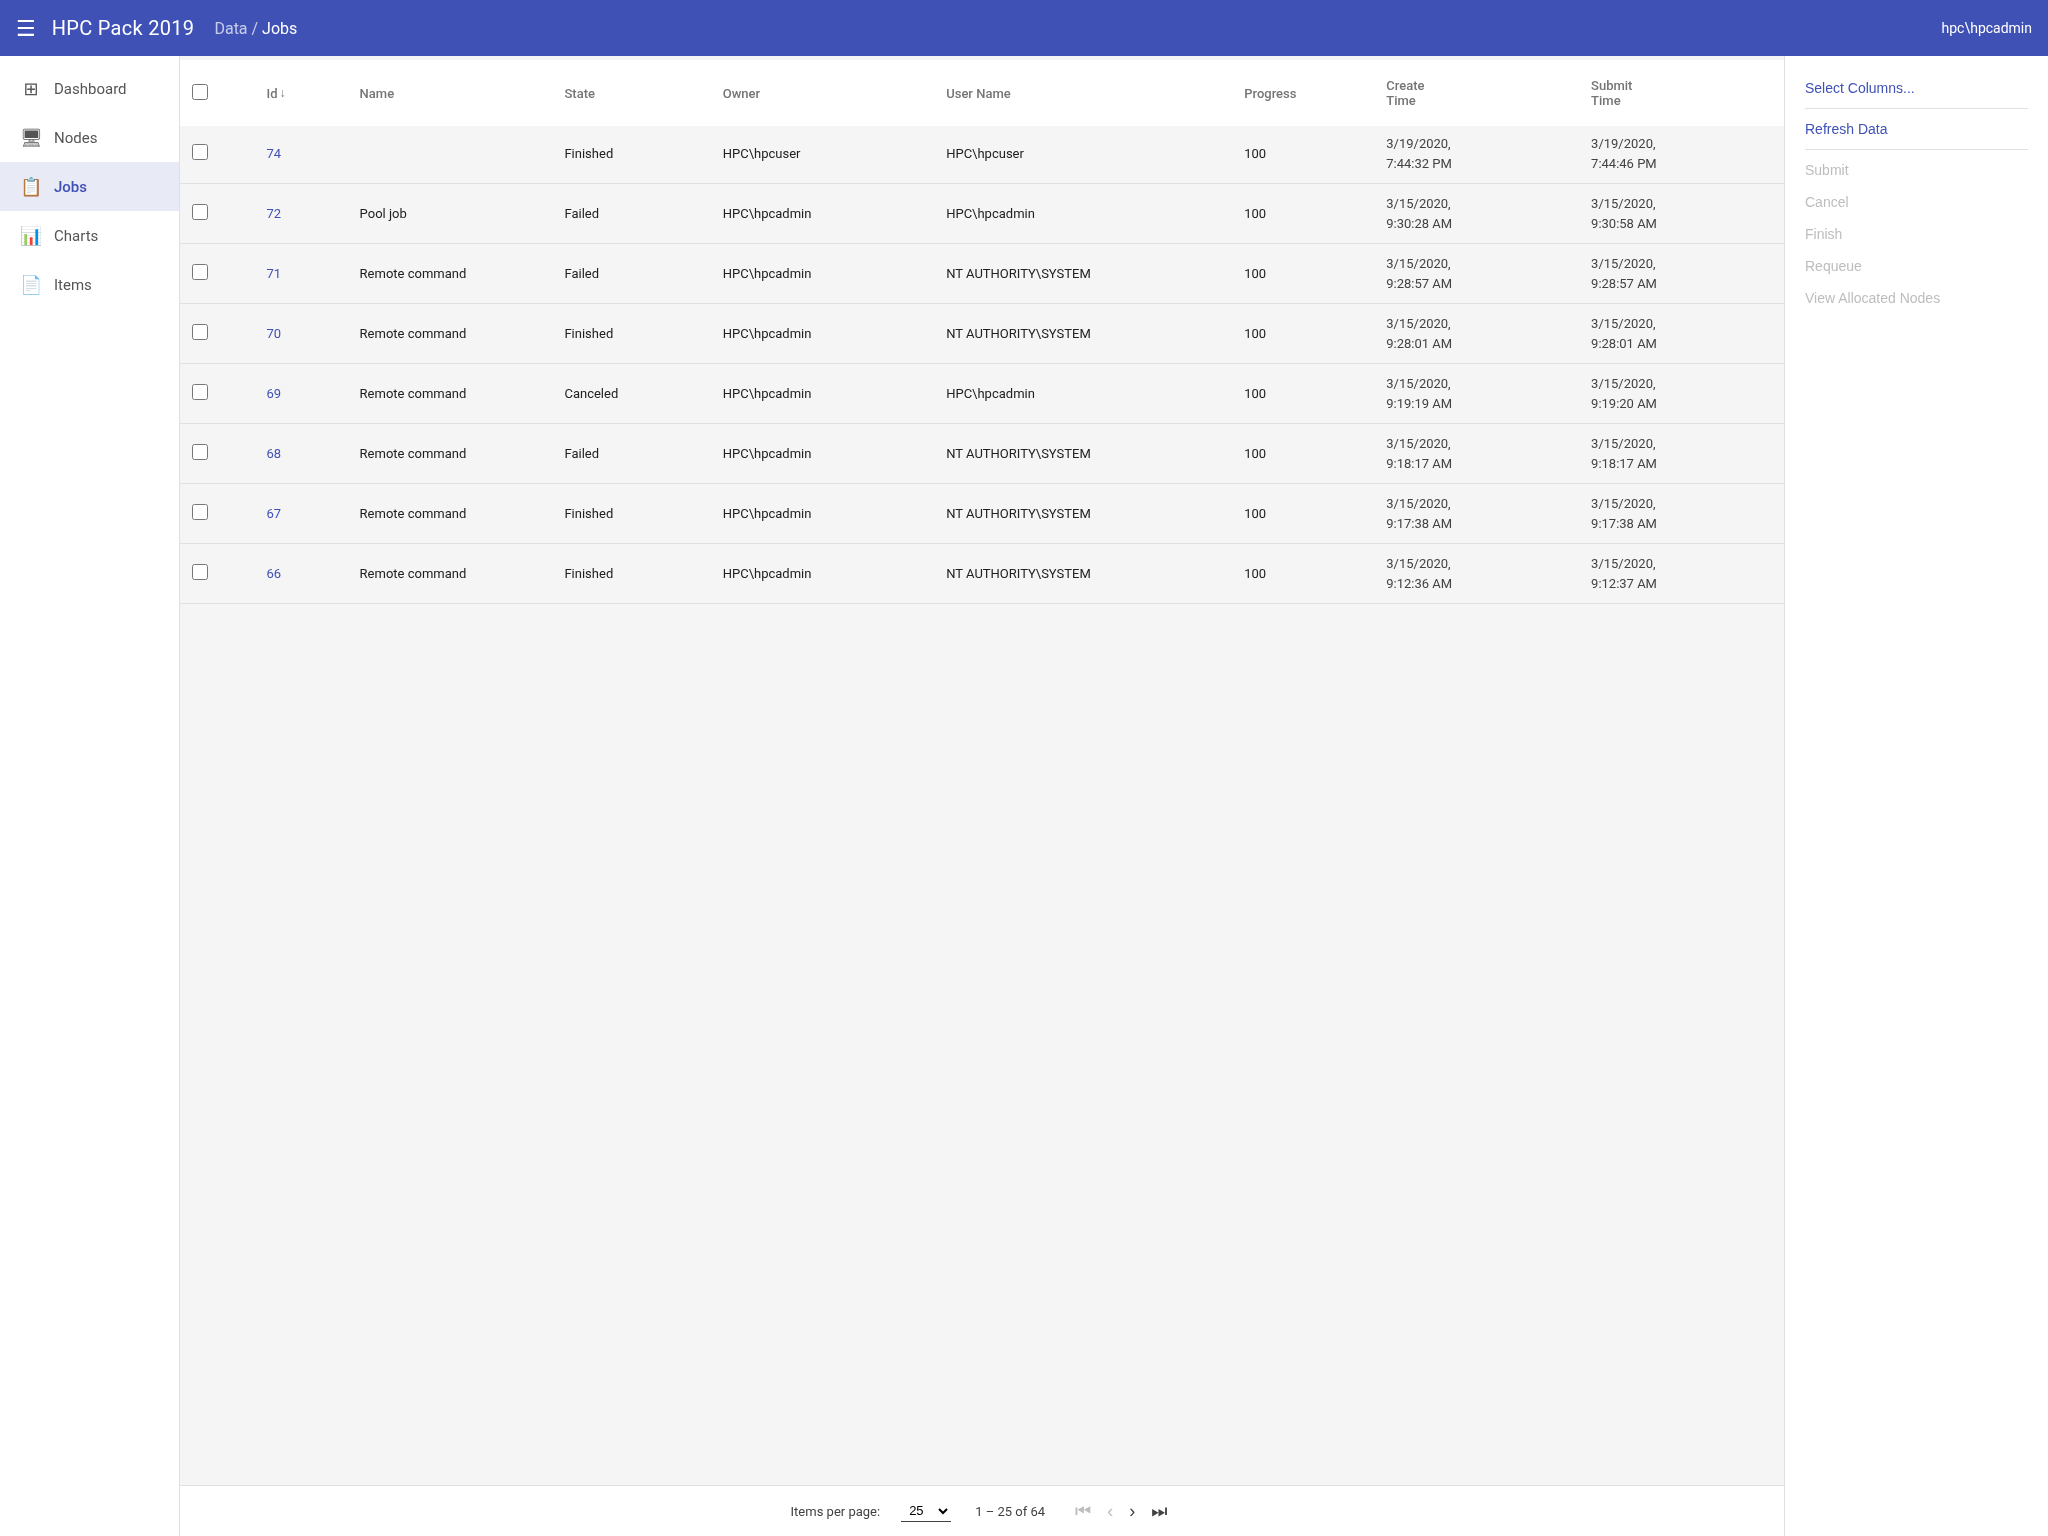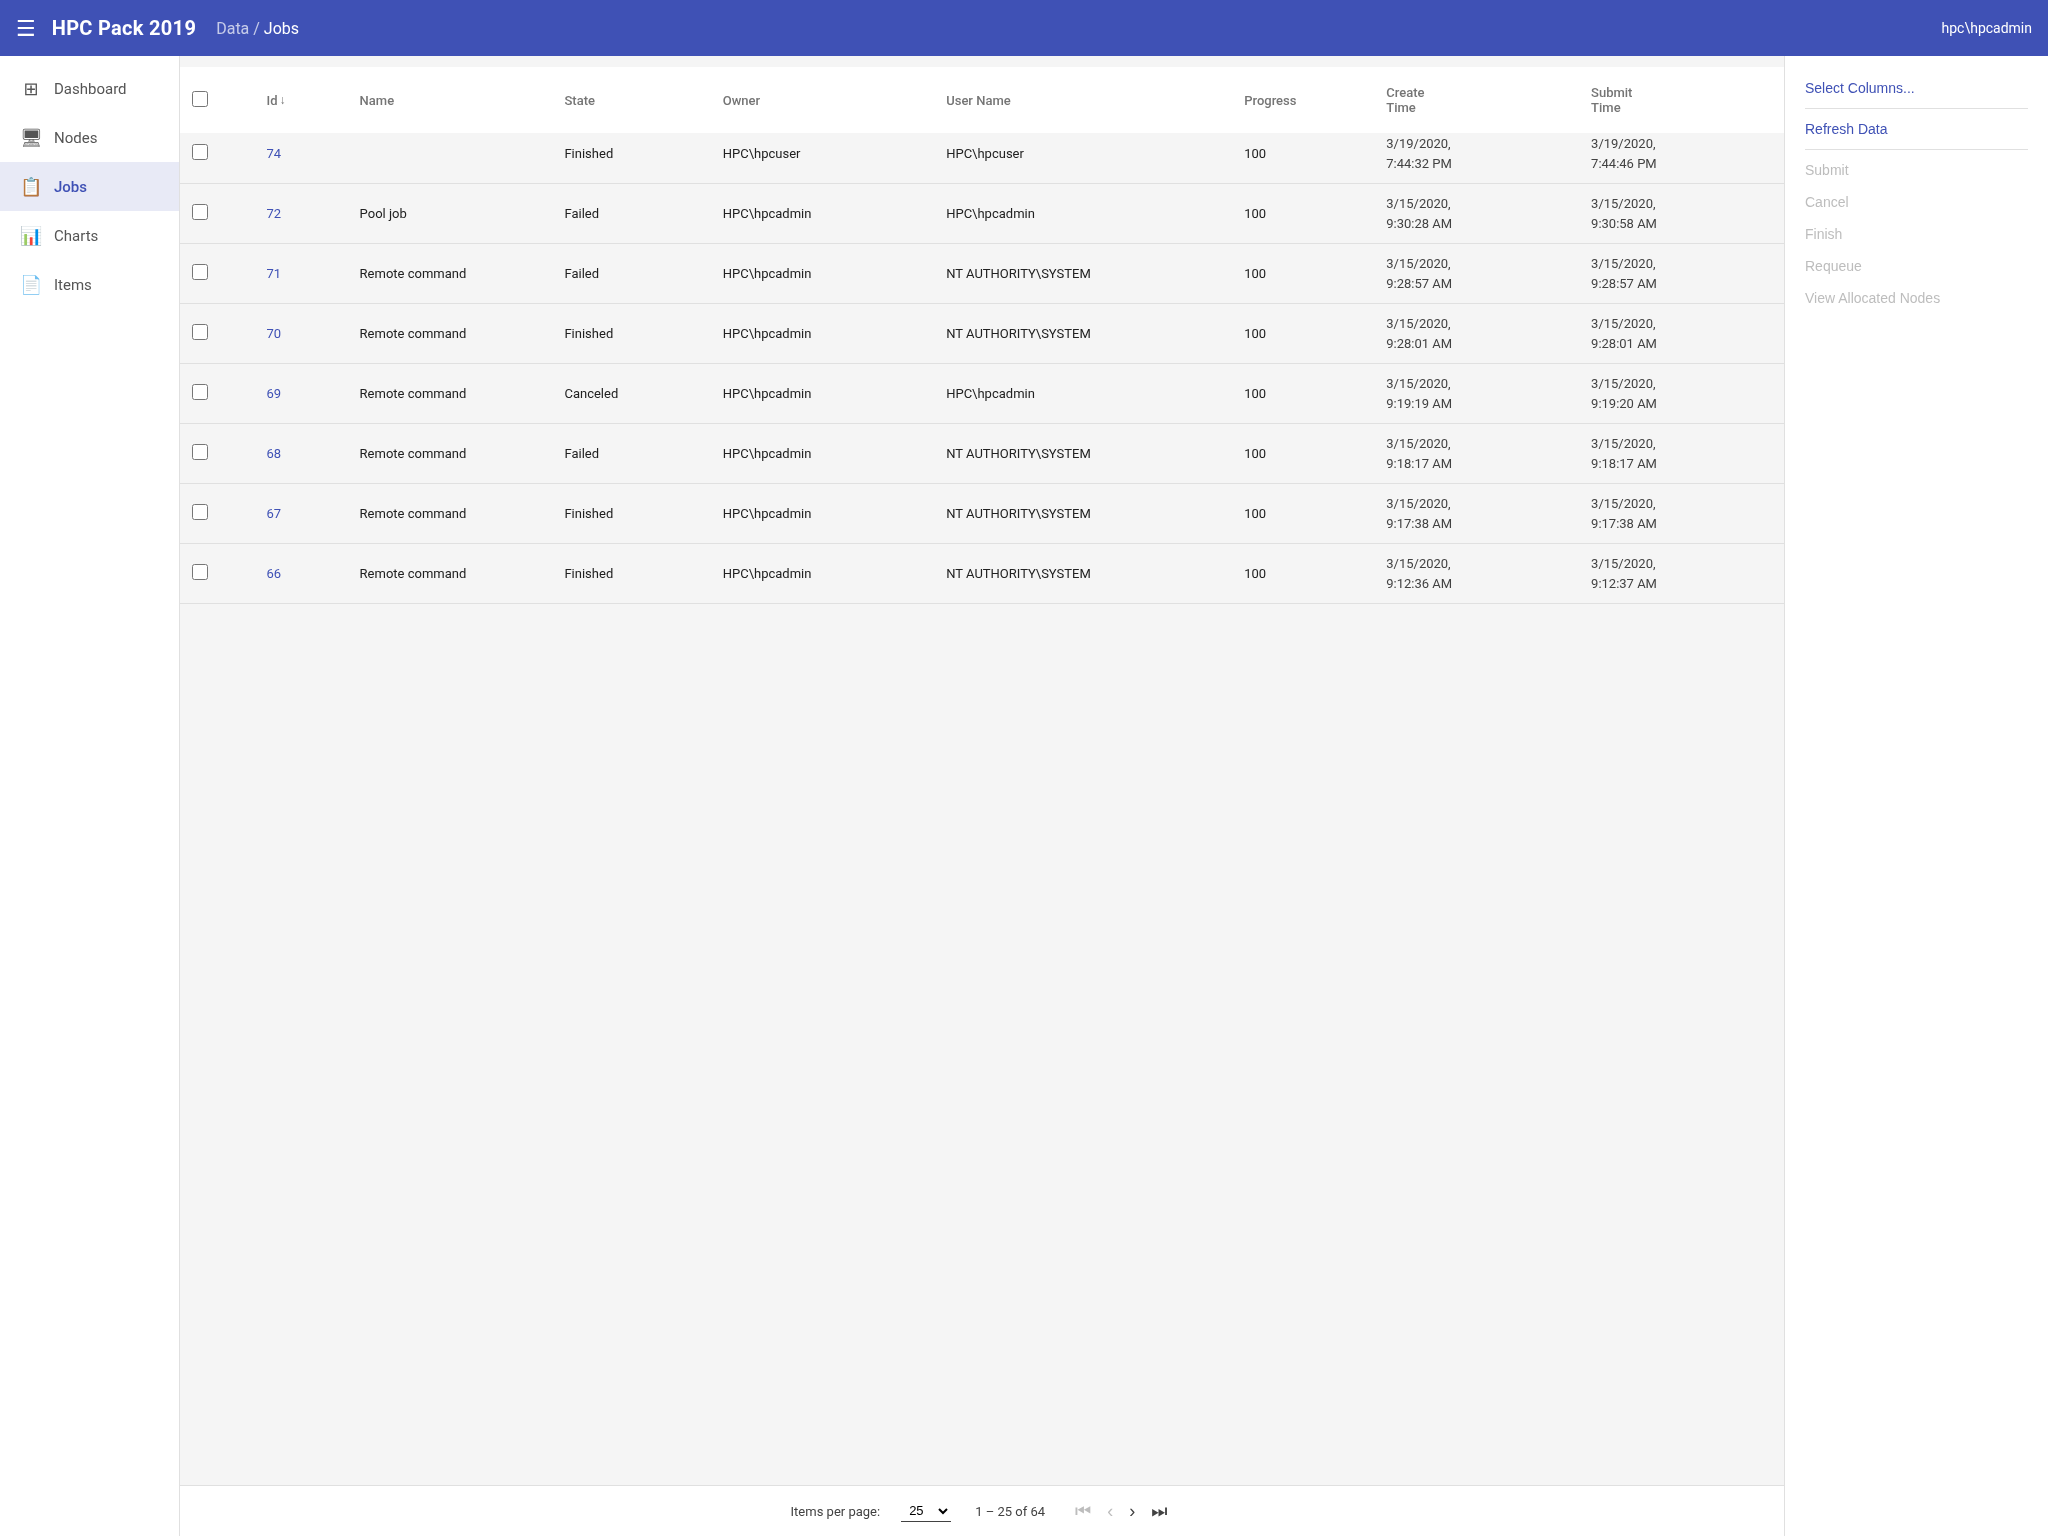--- a/index.html
+++ b/index.html
@@ -12,21 +12,21 @@
       height: 56px;
       display: flex;
       align-items: center;
       padding: 0 16px;
       gap: 16px;
       position: fixed;
       top: 0; left: 0; right: 0;
       z-index: 100;
     }
     .header-menu-icon { font-size: 22px; cursor: pointer; }
-    .header-title { font-size: 20px; font-weight: 700; letter-spacing: 0.3px; }
+    .header-title { font-size: 20px; font-weight: 400; letter-spacing: 0.3px; }
     .header-breadcrumb { font-size: 16px; color: rgba(255,255,255,0.7); margin-left: 4px; }
     .header-user { margin-left: auto; font-size: 14px; }
 
     
     .app-body {
       display: flex;
       margin-top: 56px;
       height: calc(100vh - 56px);
     }
 
@@ -67,21 +67,21 @@
     .jobs-table thead th {
       background: white;
       color: #757575;
       font-size: 13px;
       font-weight: 500;
       padding: 18px 12px;
       text-align: left;
       border-bottom: 2px solid #e0e0e0;
       white-space: nowrap;
       position: sticky;
-      top: 11px;
+      top: 4px;
       z-index: 10;
     }
     .jobs-table thead th.multi-line {
       vertical-align: bottom;
     }
     .jobs-table tbody tr {
       border-bottom: 1px solid #e0e0e0;
     }
     .jobs-table tbody td {
       padding: 10px 12px;

